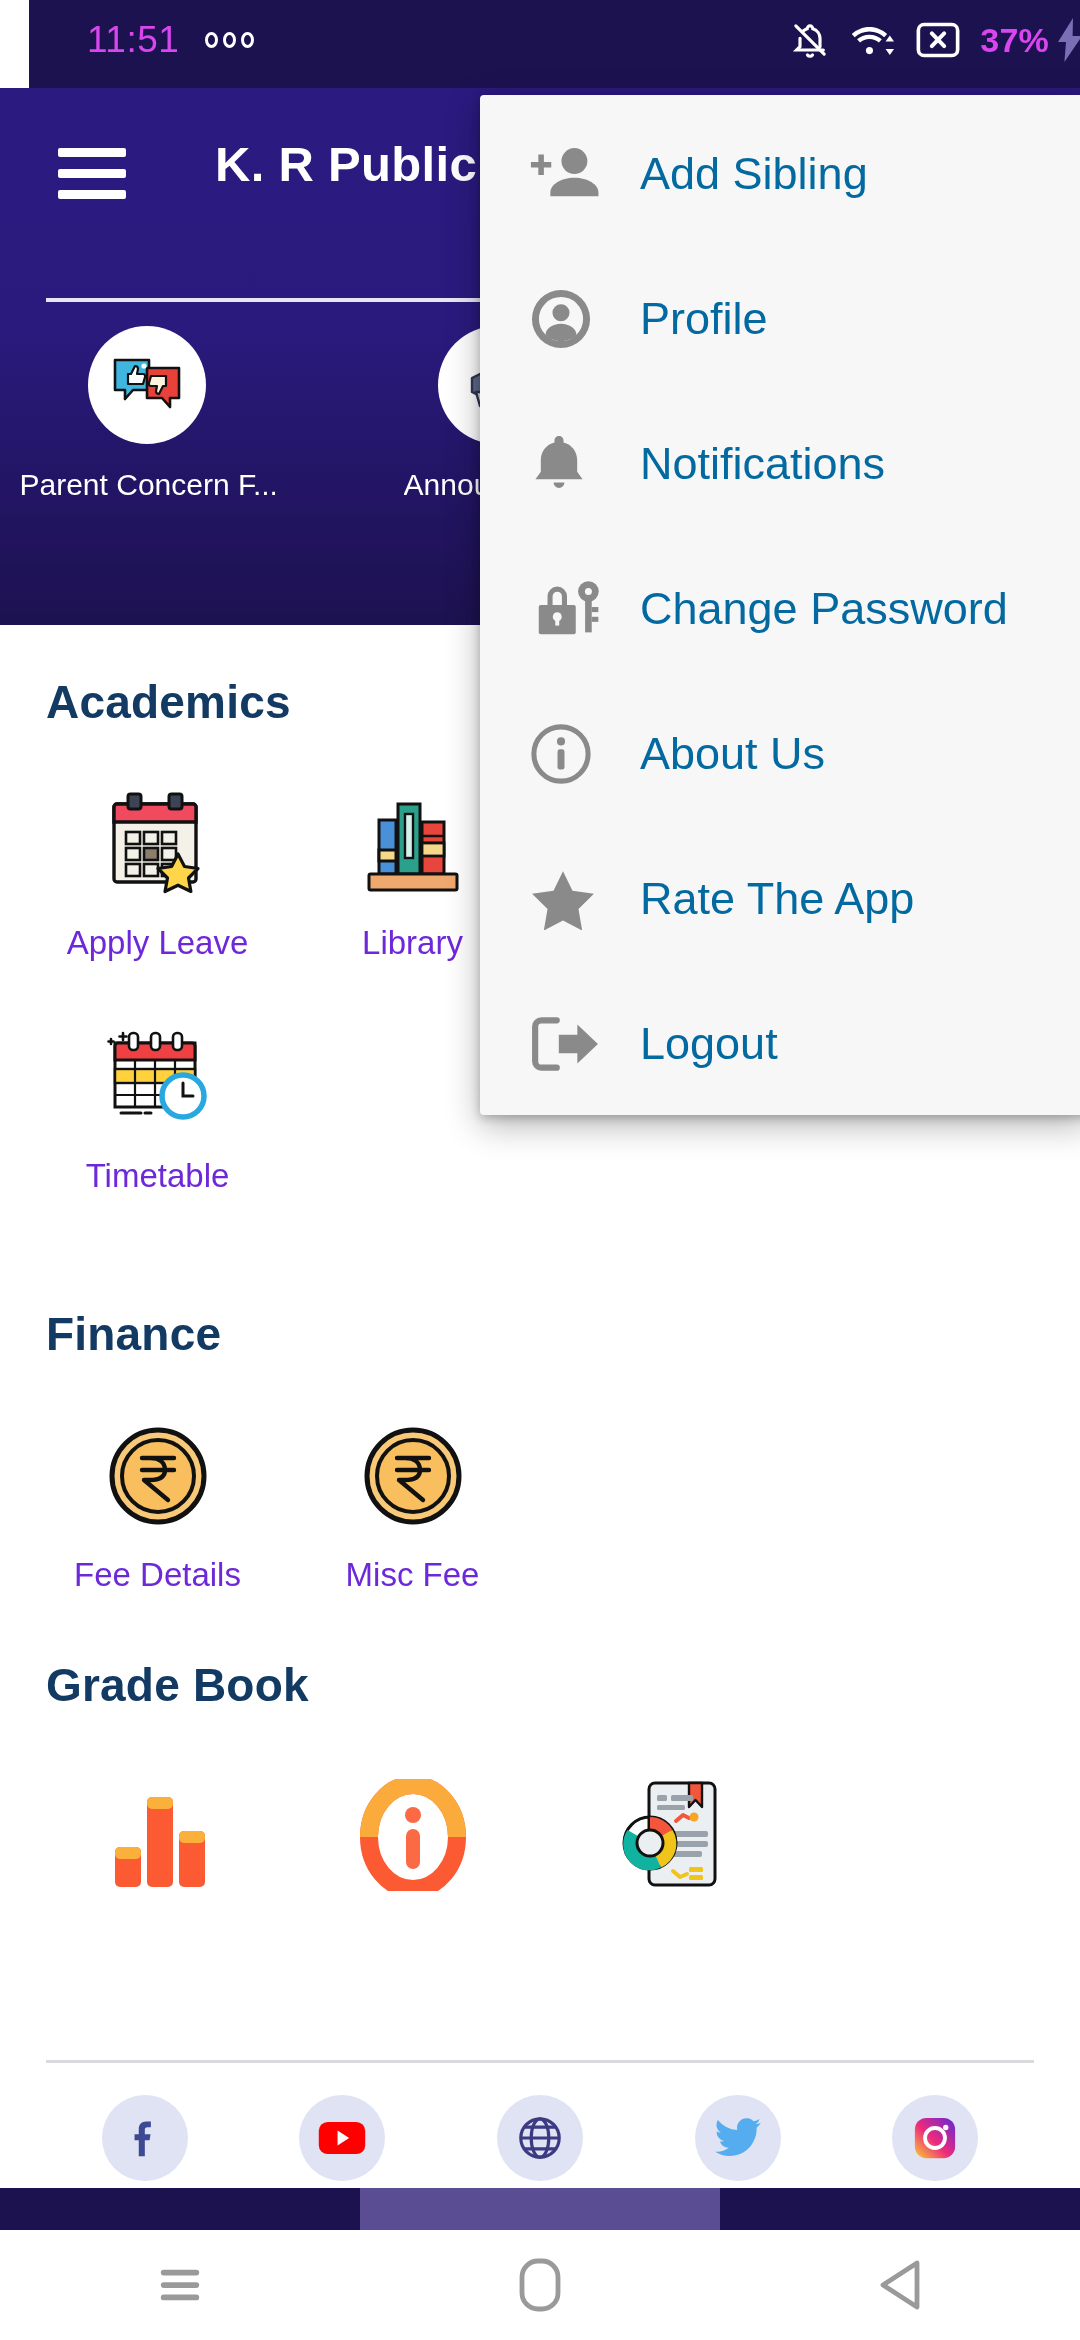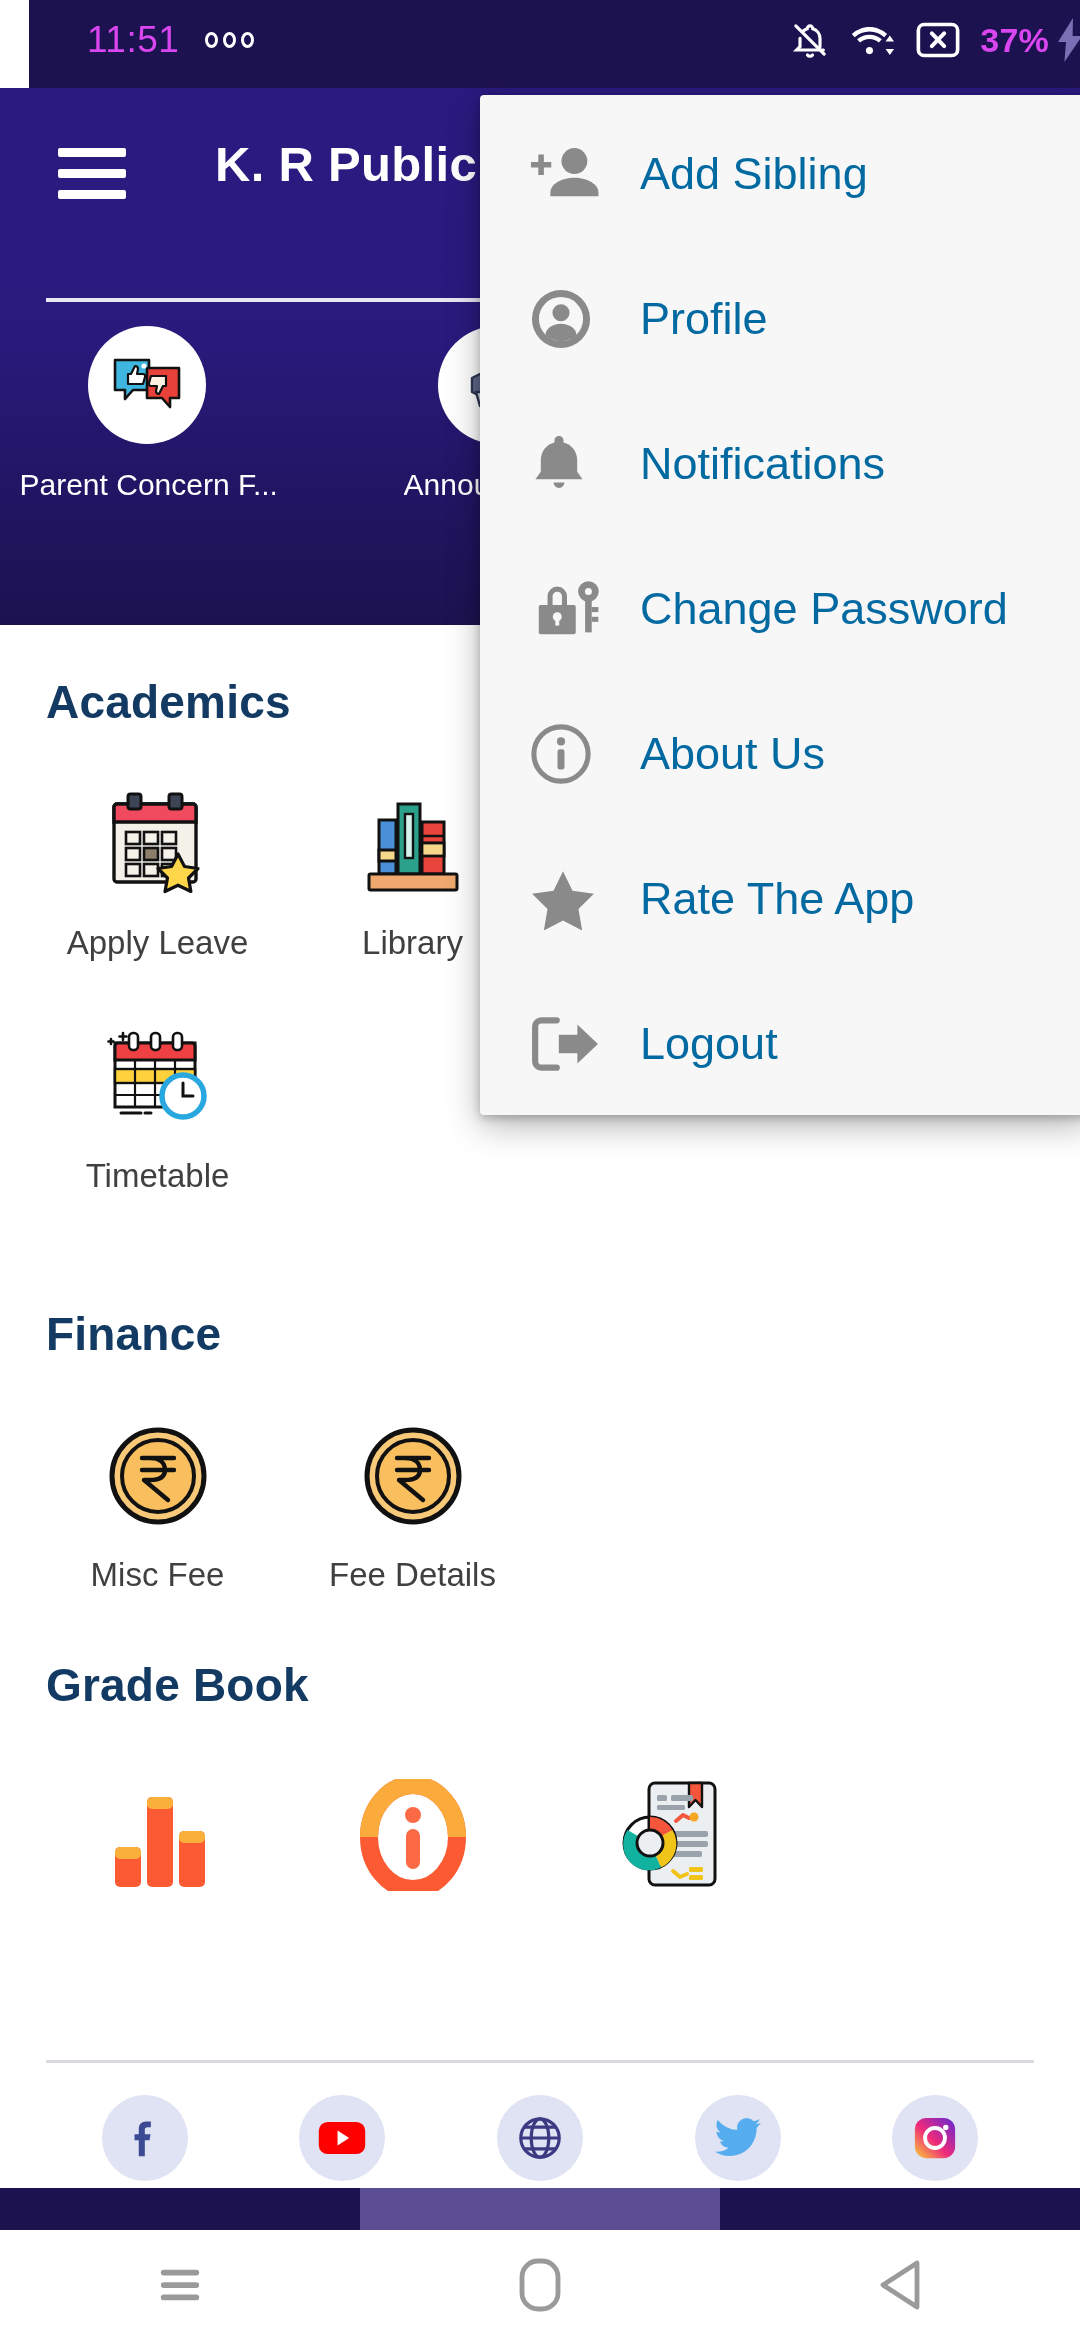--- a/index.html
+++ b/index.html
@@ -55,21 +55,21 @@
 
   
   .content{ position:absolute; top:625px; left:0; width:1080px; }
   .sect-title{
     color:#133a63; font-size:46px; font-weight:700; letter-spacing:.2px;
     margin:50px 0 0 46px;
   }
   .grid{ display:flex; flex-wrap:wrap; padding:0 0 0 30px; }
   .gitem{ width:255px; display:flex; flex-direction:column; align-items:center; margin-top:55px; cursor:pointer; }
   .gicon{ width:120px; height:120px; display:flex; align-items:center; justify-content:center; }
-  .glabel{ margin-top:20px; font-size:33px; color:#404040; white-space:nowrap; }
+  .glabel{ margin-top:20px; font-size:33px; color:#6d28d9; white-space:nowrap; }
 
   
   .socdiv{ position:absolute; top:2060px; left:46px; width:988px; height:3px; background:#d9d9de; }
   .social{
     position:absolute; top:2078px; left:0; width:1080px; height:120px;
     display:flex; align-items:center; justify-content:space-around; padding:0 46px;
   }
   .sbtn{
     width:86px; height:86px; border-radius:50%; background:#dfe3f3;
     display:flex; align-items:center; justify-content:center; cursor:pointer;
@@ -247,31 +247,31 @@
     <div class="sect-title" style="margin-top:112px">Finance</div>
     <div class="grid">
       <div class="gitem">
         <div class="gicon">
           <svg width="104" height="104" viewBox="0 0 104 104">
             <circle cx="52" cy="52" r="46" fill="#f8c978" stroke="#111" stroke-width="5"></circle>
             <circle cx="52" cy="52" r="36" fill="#f9bf5e" stroke="#111" stroke-width="4"></circle>
             <path d="M36 34h32M36 46h32M44 34c10 0 15 5 15 12s-6 10-15 10h-6l24 20" stroke="#111" stroke-width="4.4" fill="none" stroke-linecap="round" stroke-linejoin="round"></path>
           </svg>
         </div>
-        <div class="glabel">Misc Fee</div>
+        <div class="glabel">Fee Details</div>
       </div>
       <div class="gitem">
         <div class="gicon">
           <svg width="104" height="104" viewBox="0 0 104 104">
             <circle cx="52" cy="52" r="46" fill="#f8c978" stroke="#111" stroke-width="5"></circle>
             <circle cx="52" cy="52" r="36" fill="#f9bf5e" stroke="#111" stroke-width="4"></circle>
             <path d="M36 34h32M36 46h32M44 34c10 0 15 5 15 12s-6 10-15 10h-6l24 20" stroke="#111" stroke-width="4.4" fill="none" stroke-linecap="round" stroke-linejoin="round"></path>
           </svg>
         </div>
-        <div class="glabel">Fee Details</div>
+        <div class="glabel">Misc Fee</div>
       </div>
     </div>
 
     <div class="sect-title" style="margin-top:64px">Grade Book</div>
     <div class="grid" style="margin-top:8px">
       <div class="gitem">
         <div class="gicon">
           <svg width="118" height="112" viewBox="0 0 118 112">
             <rect x="16" y="68" width="26" height="40" rx="5" fill="#fb5a33"></rect>
             <rect x="16" y="68" width="26" height="12" rx="5" fill="#fbb03b"></rect>

